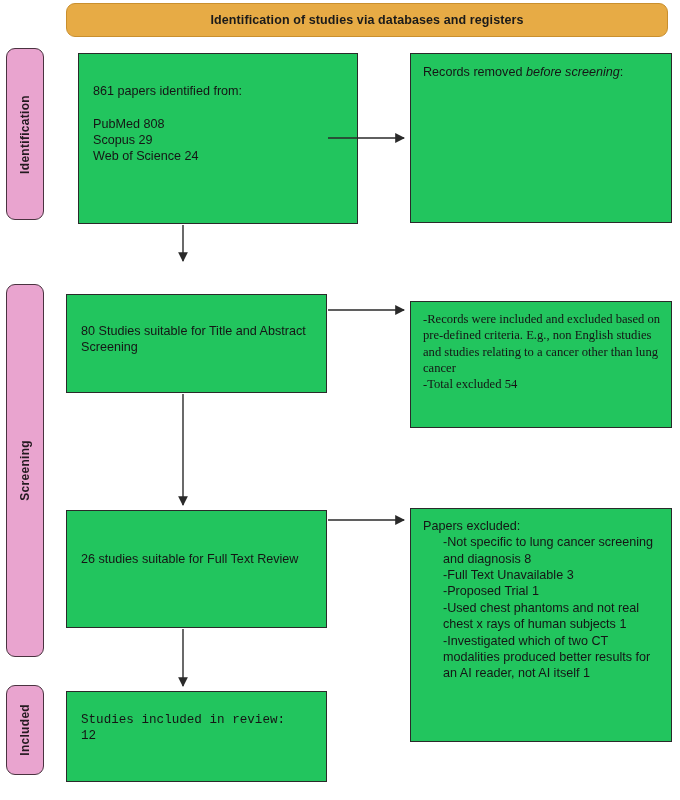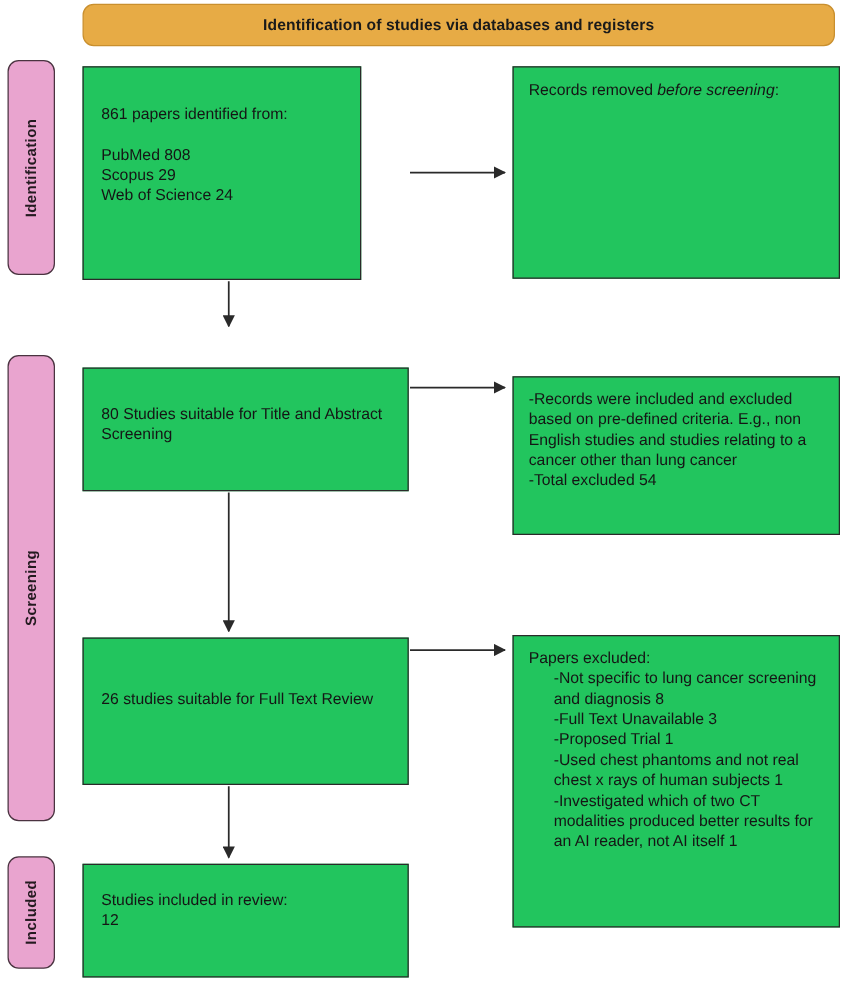--- a/index.html
+++ b/index.html
@@ -85,37 +85,37 @@
     font-size: 12.6px;
     line-height: 1.30;
     color: #151515;
     white-space: pre-wrap;
   }
   .box-body em, .italic {
     font-style: italic;
   }
 
   
-  #box-identified   { left: 66px; top: 53px;  width: 223px; height: 171px; }
+  #box-identified   { left: 78px; top: 53px;  width: 280px; height: 171px; }
   #box-identified .box-body   { position:absolute; left: 14px; top: 29px; width: 235px; }
 
   #box-screen-ta    { left: 66px; top: 294px; width: 261px; height: 99px; padding-left: 16px; }
   #box-screen-ta .box-body    { position:absolute; left: 14px; top: 28px; width: 238px; }
 
   #box-fulltext     { left: 66px; top: 510px; width: 261px; height: 118px; }
   #box-fulltext .box-body     { position:absolute; left: 14px; top: 40px; width: 238px; }
 
-  #box-included     { left: 66px; top: 691px; width: 261px; height: 91px; }
+  #box-included     { left: 66px; top: 691px; width: 261px; height: 91px; font-family: Liberation Mono, monospace; }
   #box-included .box-body     { position:absolute; left: 14px; top: 20px; width: 238px; }
 
   
   #box-removed      { left: 410px; top: 53px;  width: 262px; height: 170px; }
   #box-removed .box-body      { position:absolute; left: 12px; top: 10px; width: 242px; }
 
-  #box-excluded-ta  { left: 410px; top: 301px; width: 262px; height: 127px; }
+  #box-excluded-ta  { left: 410px; top: 301px; width: 262px; height: 127px; font-family: Liberation Serif, serif; }
   #box-excluded-ta .box-body  { position:absolute; left: 12px; top: 9px; width: 244px; }
 
   #box-excluded-ft  { left: 410px; top: 508px; width: 262px; height: 234px; }
   #box-excluded-ft .box-body  { position:absolute; left: 12px; top: 9px; width: 244px; }
 
   .indent-1 { display: block; padding-left: 20px; text-indent: 0; }
 
   
   #connectors {
     position: absolute;

